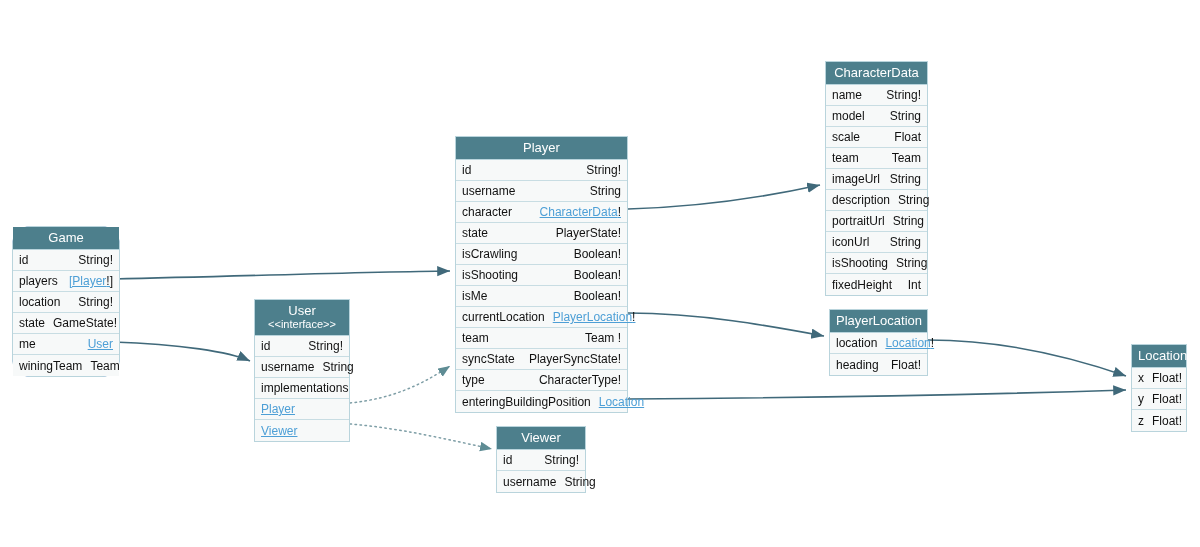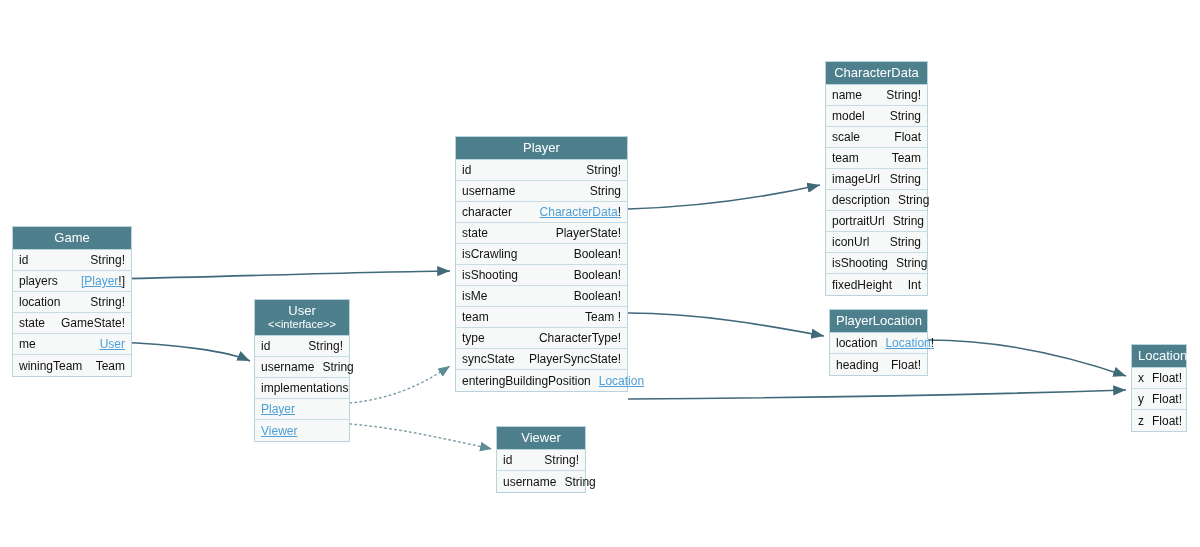--- a/index.html
+++ b/index.html
@@ -55,21 +55,21 @@
 
     <path d="M628,209 C700,207 770,196 820,185" fill="none" stroke="#40697a" stroke-width="1.6" marker-end="url(#arrow)"></path>
 
     <path d="M628,313 C700,313 770,326 824,336" fill="none" stroke="#40697a" stroke-width="1.6" marker-end="url(#arrow)"></path>
 
     <path d="M928,340 C1010,340 1080,360 1126,376" fill="none" stroke="#40697a" stroke-width="1.6" marker-end="url(#arrow)"></path>
 
     <path d="M628,399 C800,398 1000,394 1126,390" fill="none" stroke="#40697a" stroke-width="1.6" marker-end="url(#arrow)"></path>
   </svg>
 
-  <div class="entity" style="left:12px;top:226px;width:120px;">
+  <div class="entity" style="left:12px;top:226px;width:108px;border-radius:18px;">
     <div class="hdr">Game</div>
     <div class="row">
       <span class="fname">id</span>
       <span class="ftype">String!</span>
     </div>
     <div class="row">
       <span class="fname">players</span>
       <span class="ftype link">[Player<span class="bang">!]</span></span>
     </div>
     <div class="row">
@@ -138,32 +138,36 @@
     </div>
     <div class="row">
       <span class="fname">isShooting</span>
       <span class="ftype">Boolean!</span>
     </div>
     <div class="row">
       <span class="fname">isMe</span>
       <span class="ftype">Boolean!</span>
     </div>
     <div class="row">
+      <span class="fname">currentLocation</span>
+      <span class="ftype link">PlayerLocation<span class="bang">!</span></span>
+    </div>
+    <div class="row">
       <span class="fname">team</span>
       <span class="ftype">Team !</span>
     </div>
     <div class="row">
+      <span class="fname">syncState</span>
+      <span class="ftype">PlayerSyncState!</span>
+    </div>
+    <div class="row">
       <span class="fname">type</span>
       <span class="ftype">CharacterType!</span>
     </div>
     <div class="row">
-      <span class="fname">syncState</span>
-      <span class="ftype">PlayerSyncState!</span>
-    </div>
-    <div class="row">
       <span class="fname">enteringBuildingPosition</span>
       <span class="ftype link">Location</span>
     </div>
   </div>
 
   <div class="entity" style="left:496px;top:426px;width:90px;">
     <div class="hdr">Viewer</div>
     <div class="row">
       <span class="fname">id</span>
       <span class="ftype">String!</span>

